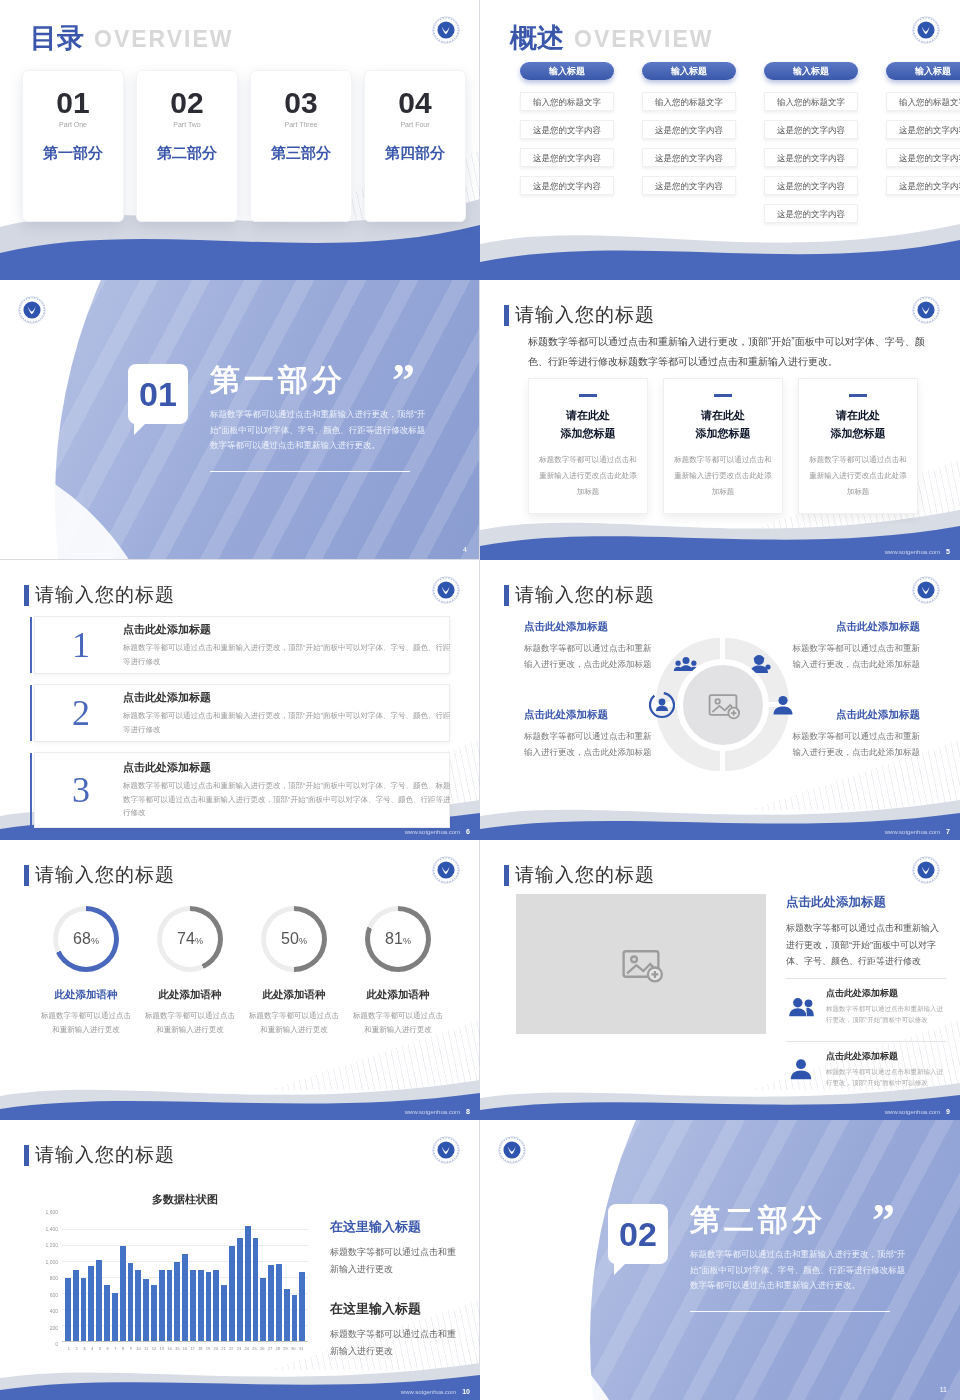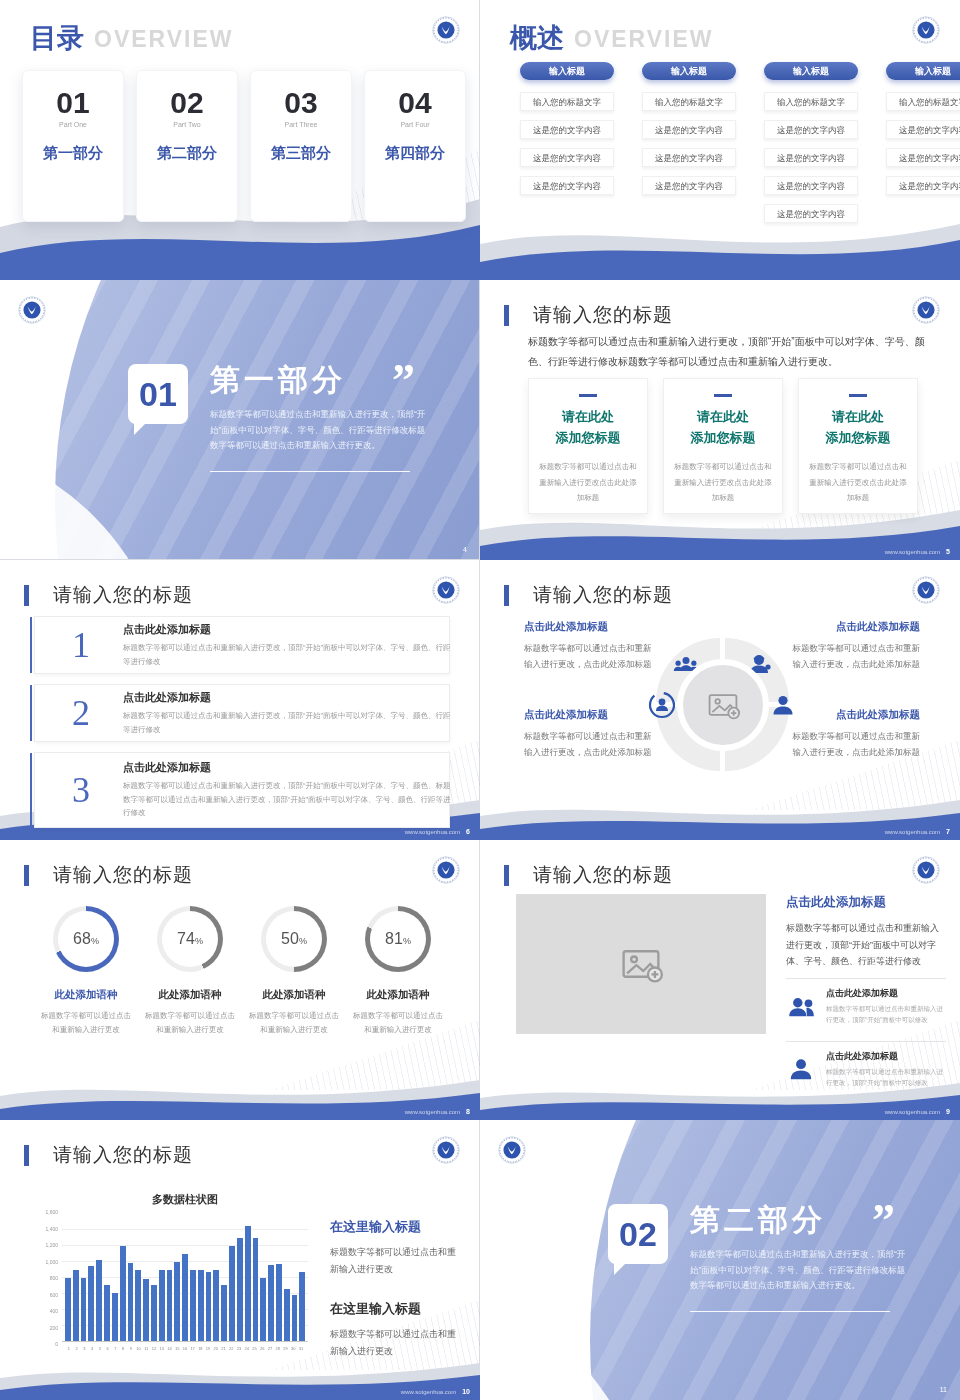--- a/index.html
+++ b/index.html
@@ -3,21 +3,21 @@
 <meta charset="utf-8">
 <style>
   * { margin:0; padding:0; box-sizing:border-box; }
   body { width:960px; height:1400px; background:#e6e8ed; font-family:"Liberation Sans", sans-serif; }
   .canvas { display:grid; grid-template-columns:480px 480px; grid-template-rows:repeat(5,280px); width:960px; height:1248px; }
   .slide { position:relative; background:#fff; overflow:hidden; outline:1px solid #d9dce2; }
 
   
   .logo { position:absolute; top:16px; right:20px; width:28px; height:28px; z-index:6; }
   .logo.tl { left:18px; top:16px; right:auto; }
-  .hdr { position:absolute; top:22px; left:24px; display:flex; align-items:center; gap:24px; z-index:5; }
+  .hdr { position:absolute; top:22px; left:24px; display:flex; align-items:center; gap:6px; z-index:5; }
   .hdr-bar { width:5px; height:21px; background:#3f5dae; }
   .hdr-title { font-size:19px; color:#333; letter-spacing:1px; }
   .bighdr { position:absolute; top:20px; left:30px; display:flex; align-items:baseline; gap:10px; z-index:5; }
   .bighdr .cn { font-size:27px; font-weight:bold; color:#3b57ab; }
   .bighdr .en { font-size:23px; font-weight:bold; color:#d8d8d8; letter-spacing:2px; }
   .footer { position:absolute; left:0; bottom:0; width:100%; z-index:3; pointer-events:none; }
   .fan { position:absolute; right:0; bottom:30px; width:210px; height:70px; z-index:2;
          background:repeating-linear-gradient(78deg, rgba(150,160,185,.22) 0 1px, transparent 1px 6px);
          clip-path:polygon(100% 0, 0 100%, 100% 100%); opacity:.7; }
   .footmeta { position:absolute; right:10px; bottom:5px; z-index:4; font-size:6px; color:rgba(255,255,255,.7); display:flex; align-items:center; gap:6px; }
@@ -58,21 +58,21 @@
   .sec-body { position:absolute; left:210px; top:127px; width:218px; font-size:8.5px; color:#eef2fb; line-height:1.85; z-index:4; }
   .sec-line { position:absolute; left:210px; top:191px; width:200px; height:1px; background:rgba(255,255,255,.92); z-index:4; }
   .sec-page { position:absolute; right:13px; bottom:7px; font-size:7px; color:#fff; z-index:4; }
 
   
   .intro { position:absolute; left:48px; top:52px; width:408px; font-size:10px; color:#444; line-height:1.95; z-index:4; }
   .cards3 { position:absolute; left:48px; top:98px; display:flex; gap:15px; z-index:4; }
   .card3 { width:120px; height:136px; background:#fff; border:1px solid #efefef; box-shadow:0 4px 9px rgba(0,0,0,.07);
            text-align:center; padding:15px 10px; }
   .dash { width:18px; height:3px; background:#3b57ab; margin:0 auto; }
-  .card3-title { font-size:13px; font-weight:bold; color:#0f766e; line-height:1.65; margin-top:9px; }
+  .card3-title { font-size:11px; font-weight:bold; color:#0f172a; line-height:1.65; margin-top:9px; }
   .card3-body { font-size:7.5px; color:#999; line-height:2.1; margin-top:10px; }
 
   
   .nrow { position:absolute; left:34px; right:30px; background:#fff; border:1px solid #ececee; box-shadow:0 2px 4px rgba(0,0,0,.045);
           display:flex; align-items:center; padding-left:28px; gap:24px; z-index:4; }
   .nrow::before { content:""; position:absolute; left:-5px; top:0; bottom:0; width:2px; background:#4a68bb; }
   .nrow .num { font-family:"Liberation Serif",serif; font-size:36px; color:#4a68bb; width:36px; text-align:center; flex:0 0 auto; }
   .nrow h4 { font-size:11px; color:#333; margin-bottom:4px; }
   .nrow p { font-size:7.5px; color:#999; line-height:1.8; width:330px; }
 

